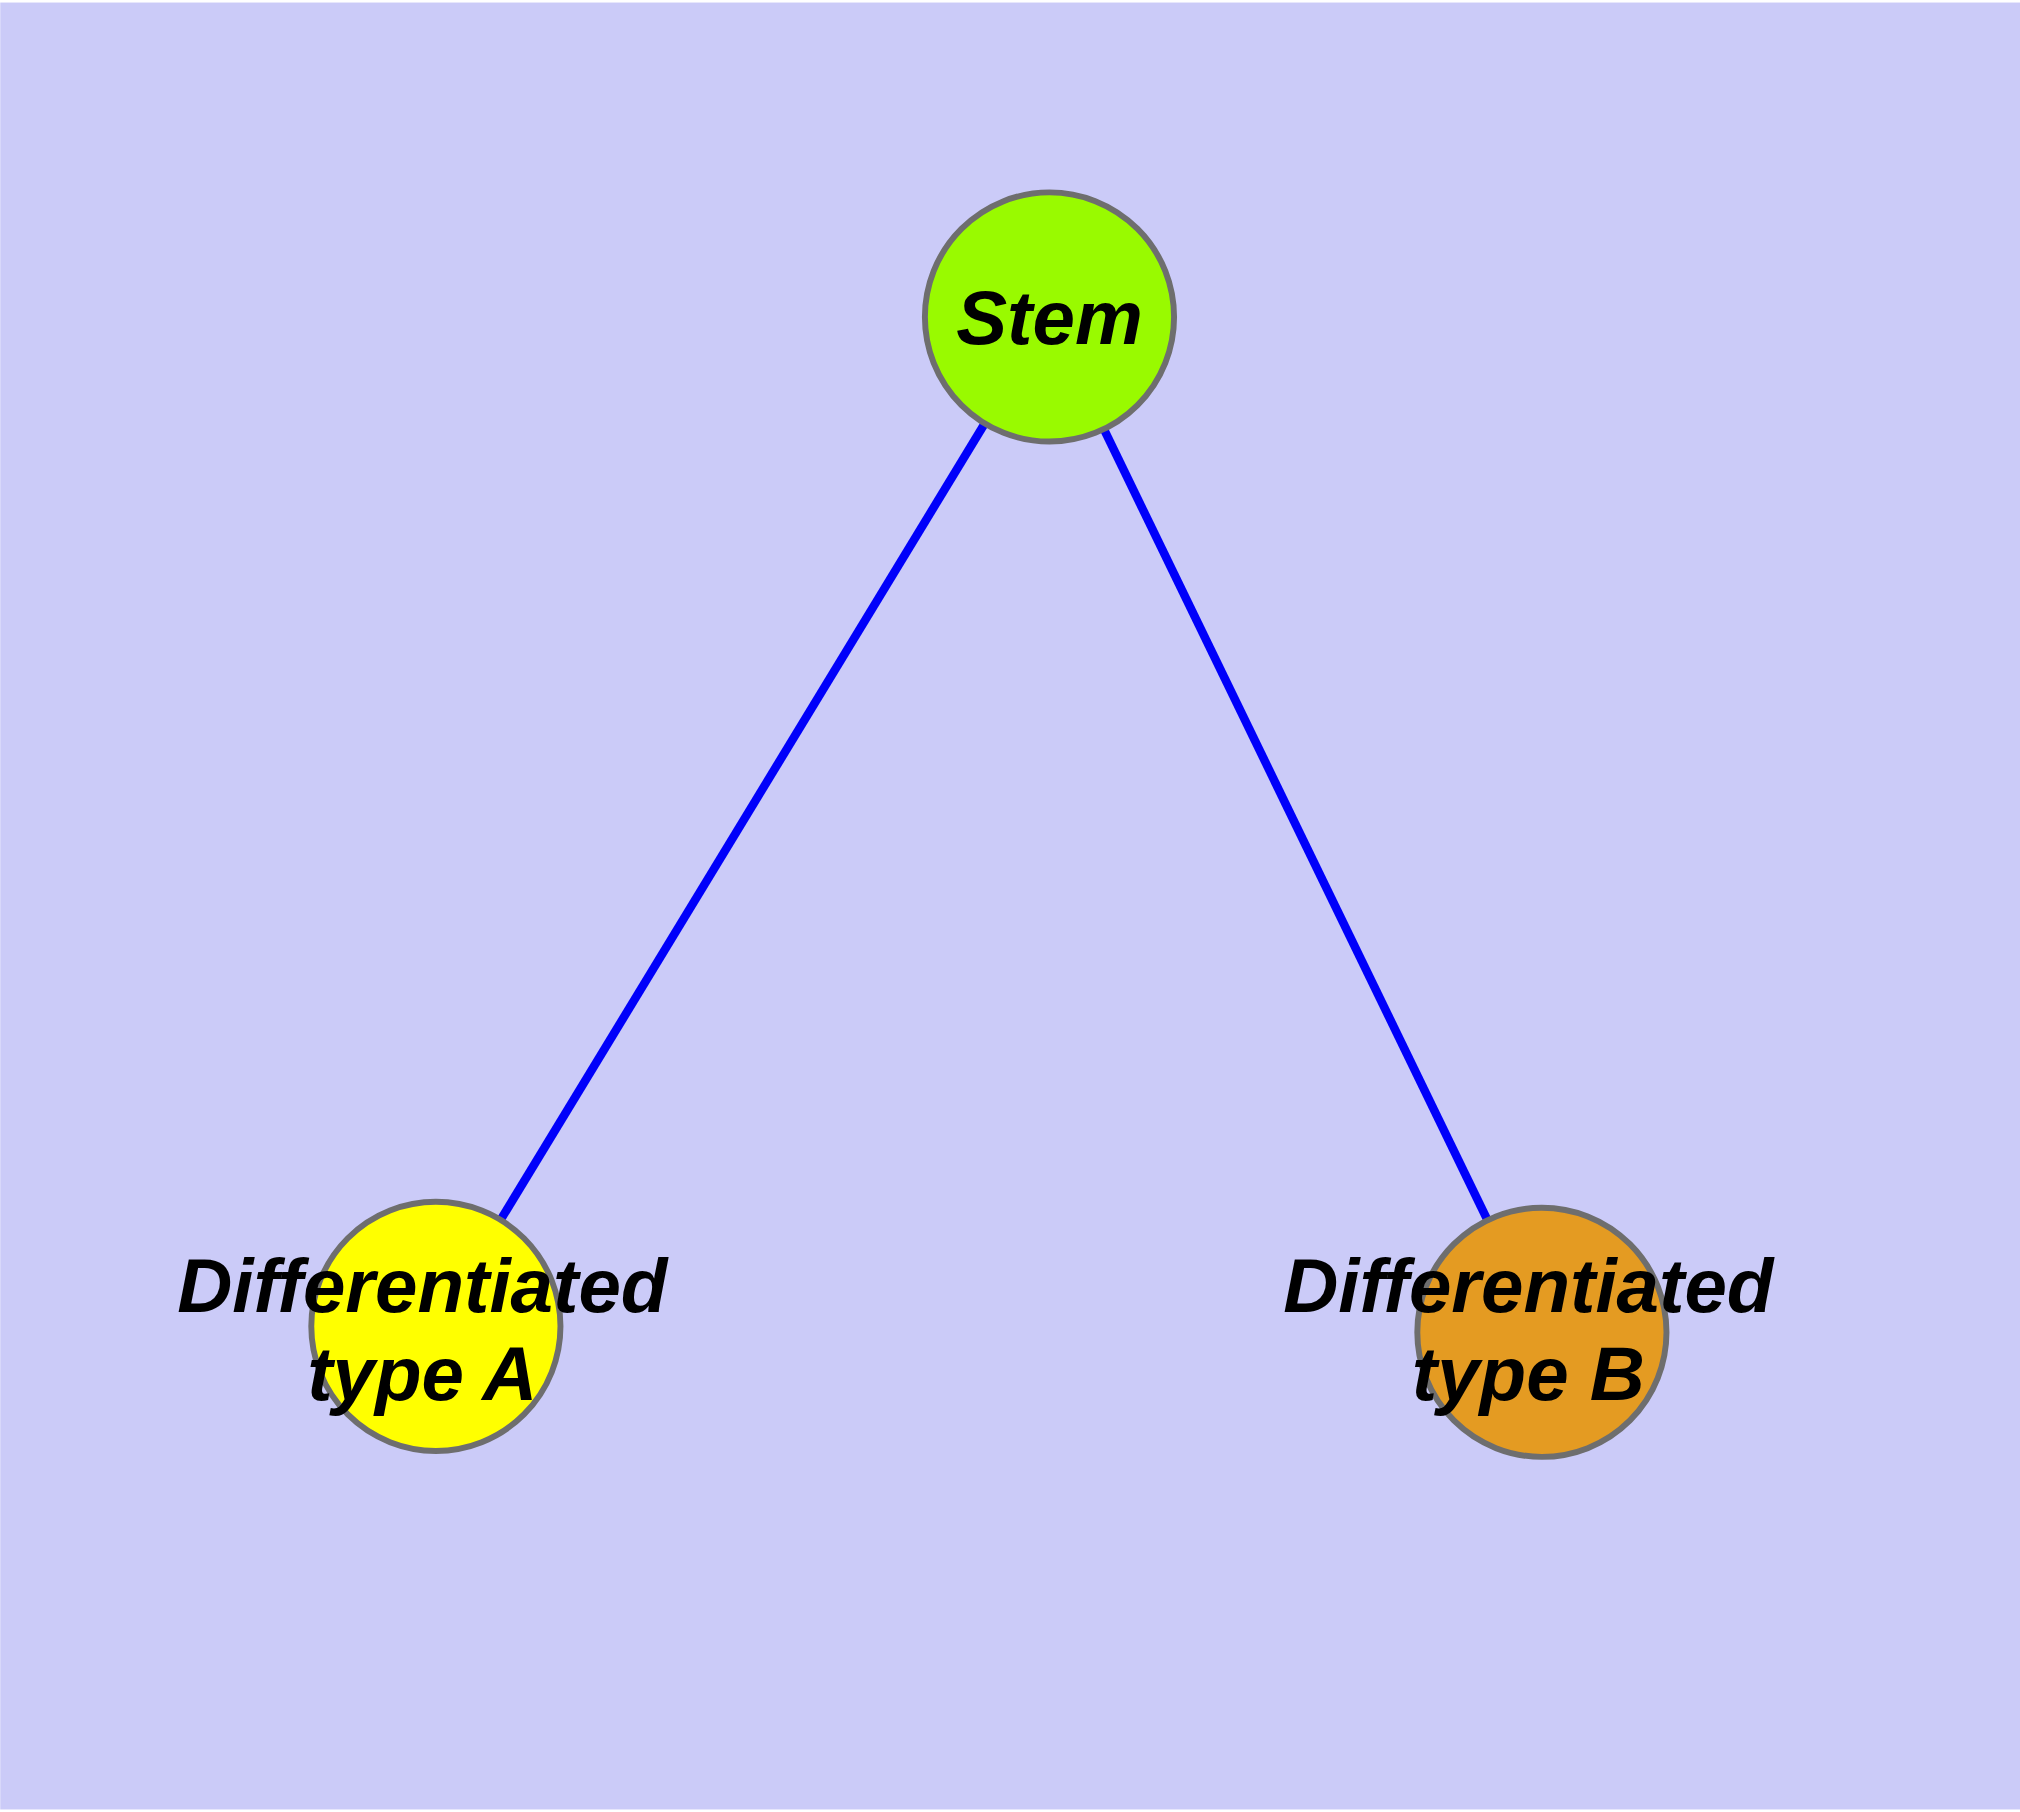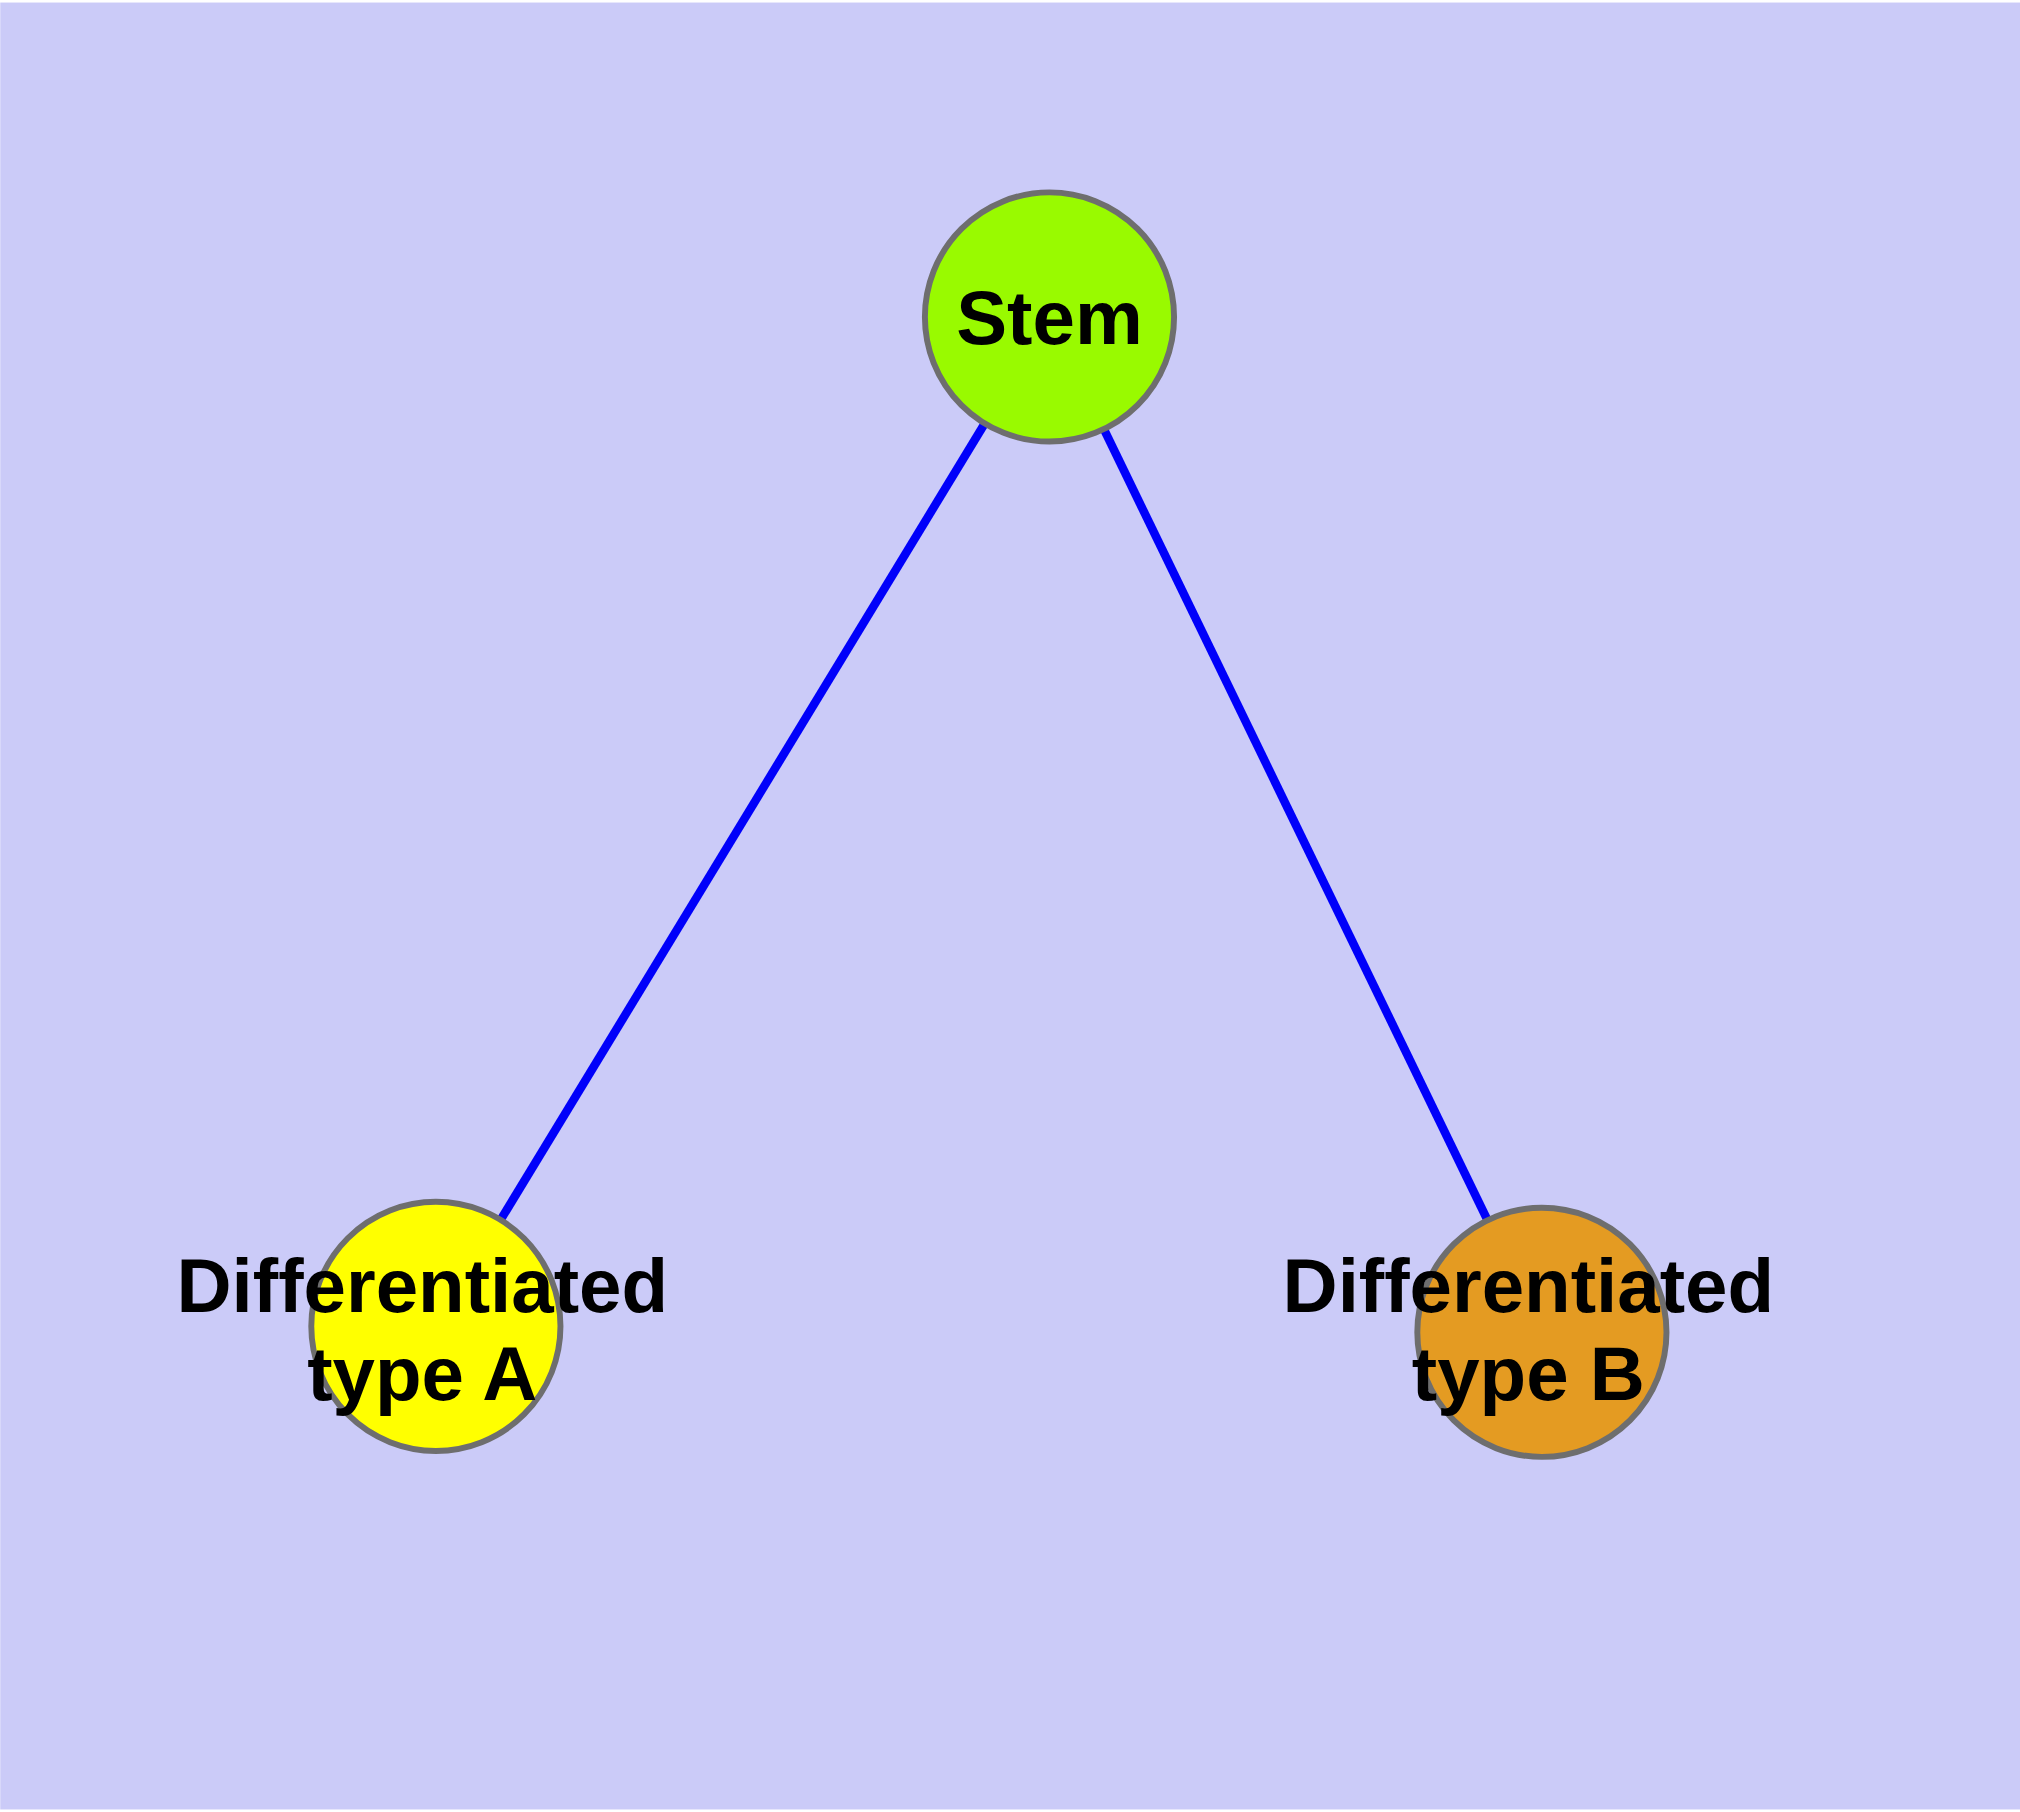--- a/index.html
+++ b/index.html
@@ -7,20 +7,21 @@
     padding: 0;
     background: #ffffff;
     width: 2021px;
     height: 1812px;
     overflow: hidden;
   }
   .diagram-wrap {
     position: relative;
     width: 2021px;
     height: 1591px;
+    font-style: italic;
   }
   svg {
     display: block;
   }
   text {
     font-family: "Liberation Sans", sans-serif;
     font-weight: bold;
     font-size: 90px;
     text-anchor: middle;
   }

